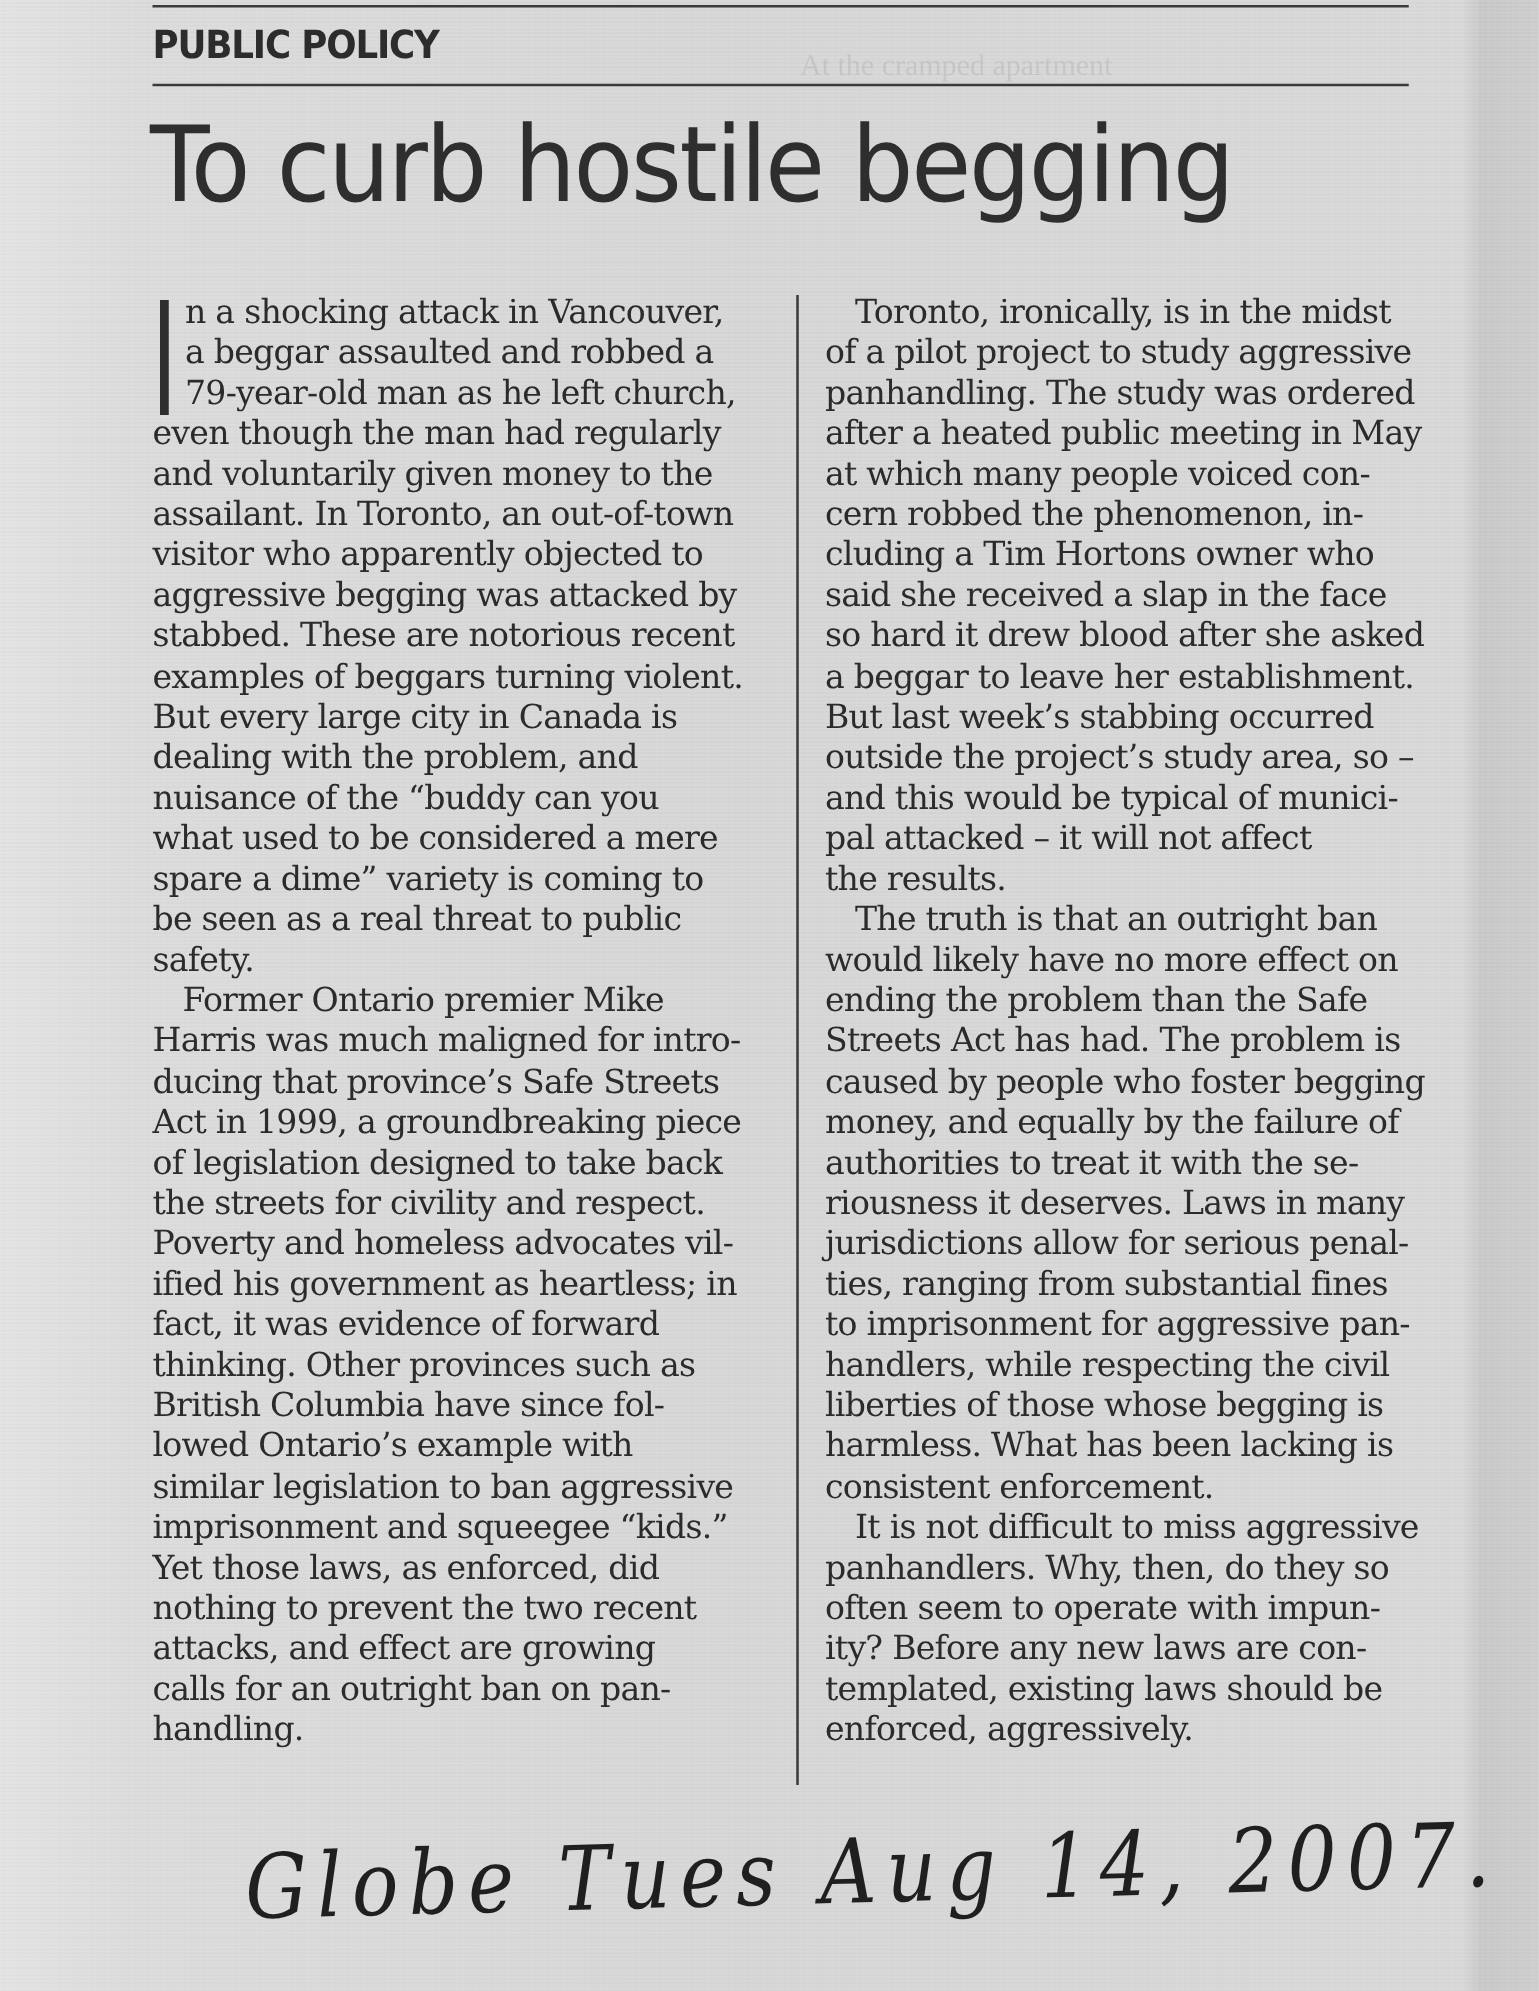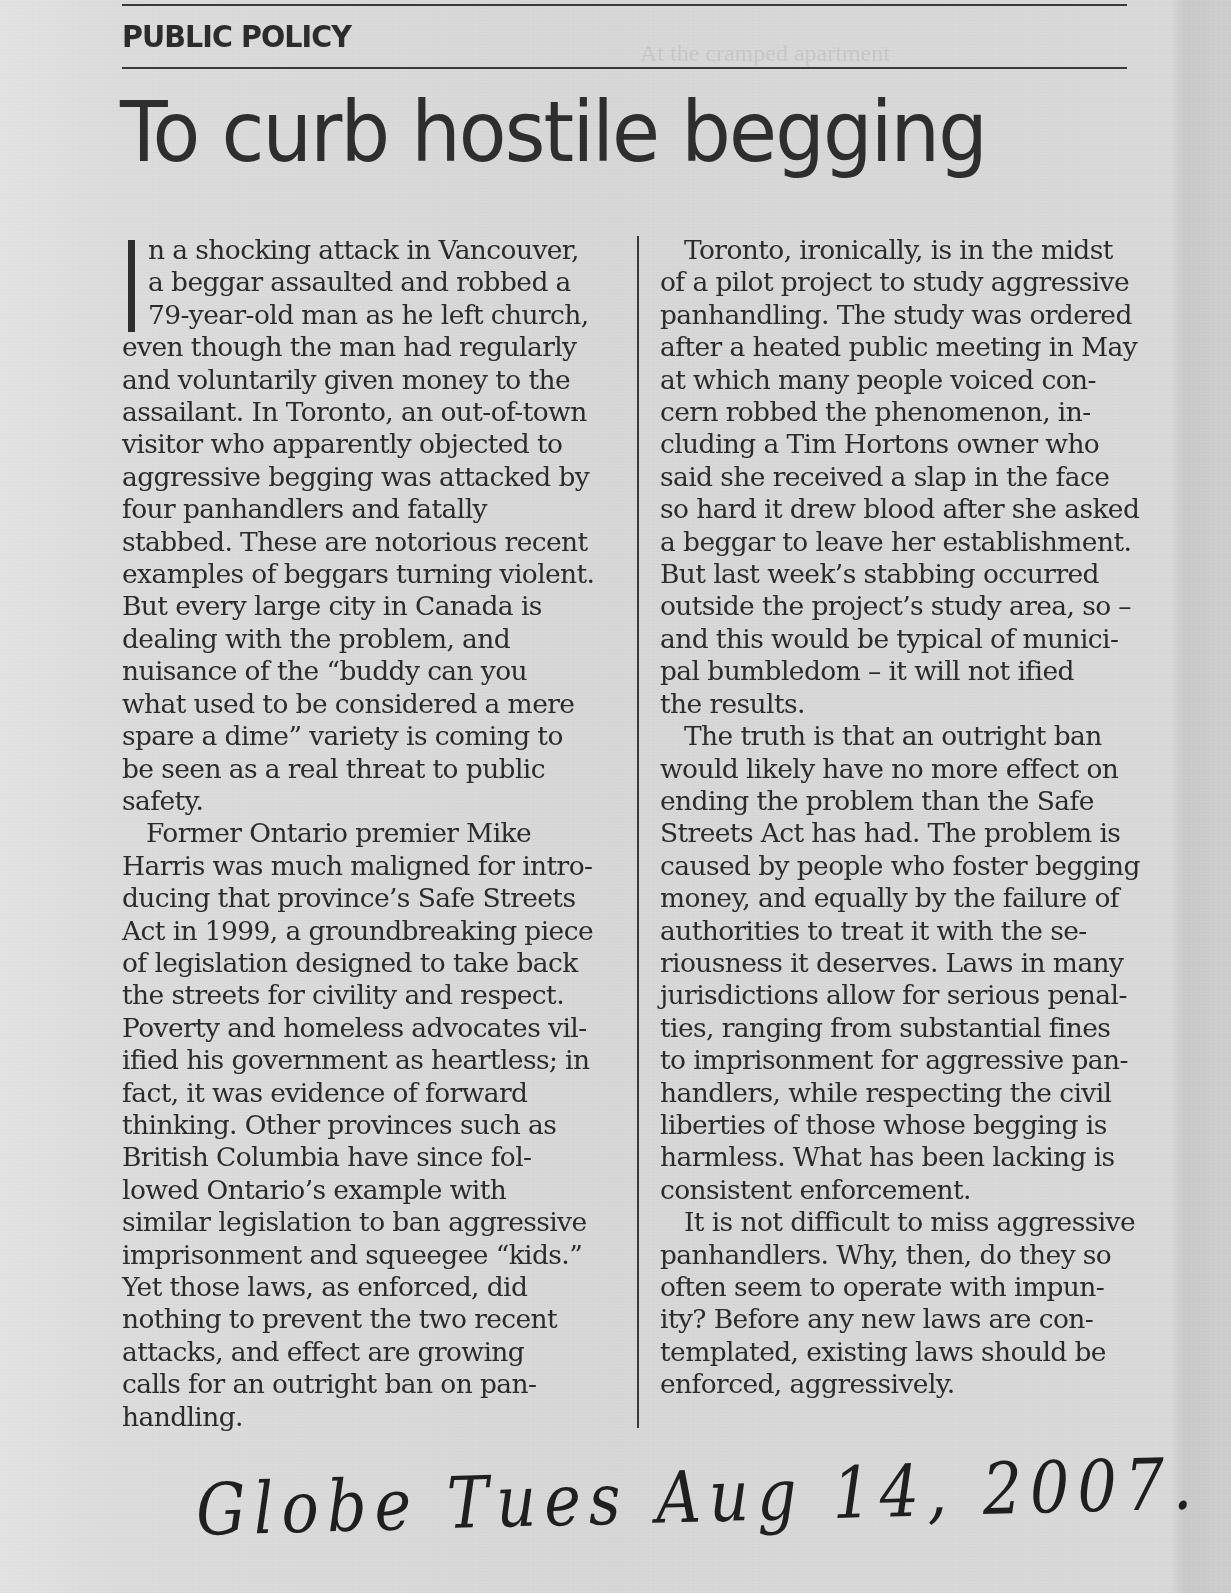--- a/index.html
+++ b/index.html
@@ -77,21 +77,20 @@
   <div class="dropcap" title="I"></div>
   <div id="left-lines">
       <span class="line dropcap-line">n a shocking attack in Vancouver,</span>
       <span class="line dropcap-line">a beggar assaulted and robbed a</span>
       <span class="line dropcap-line">79-year-old man as he left church,</span>
       <span class="line">even though the man had regularly</span>
       <span class="line">and voluntarily given money to the</span>
       <span class="line">assailant. In Toronto, an out-of-town</span>
       <span class="line">visitor who apparently objected to</span>
       <span class="line">aggressive begging was attacked by</span>
-      <span class="line">four panhandlers and fatally</span>
       <span class="line">stabbed. These are notorious recent</span>
       <span class="line">examples of beggars turning violent.</span>
       <span class="line">But every large city in Canada is</span>
       <span class="line">dealing with the problem, and</span>
       <span class="line">nuisance of the “buddy can you</span>
       <span class="line">what used to be considered a mere</span>
       <span class="line">spare a dime” variety is coming to</span>
       <span class="line">be seen as a real threat to public</span>
       <span class="line">safety.</span>
       <span class="line indent">Former Ontario premier Mike</span>
@@ -126,21 +125,21 @@
       <span class="line">after a heated public meeting in May</span>
       <span class="line">at which many people voiced con-</span>
       <span class="line">cern robbed the phenomenon, in-</span>
       <span class="line">cluding a Tim Hortons owner who</span>
       <span class="line">said she received a slap in the face</span>
       <span class="line">so hard it drew blood after she asked</span>
       <span class="line">a beggar to leave her establishment.</span>
       <span class="line">But last week’s stabbing occurred</span>
       <span class="line">outside the project’s study area, so –</span>
       <span class="line">and this would be typical of munici-</span>
-      <span class="line">pal bumbledom – it will not ified</span>
+      <span class="line">pal attacked – it will not affect</span>
       <span class="line">the results.</span>
       <span class="line indent">The truth is that an outright ban</span>
       <span class="line">would likely have no more effect on</span>
       <span class="line">ending the problem than the Safe</span>
       <span class="line">Streets Act has had. The problem is</span>
       <span class="line">caused by people who foster begging</span>
       <span class="line">money, and equally by the failure of</span>
       <span class="line">authorities to treat it with the se-</span>
       <span class="line">riousness it deserves. Laws in many</span>
       <span class="line">jurisdictions allow for serious penal-</span>

